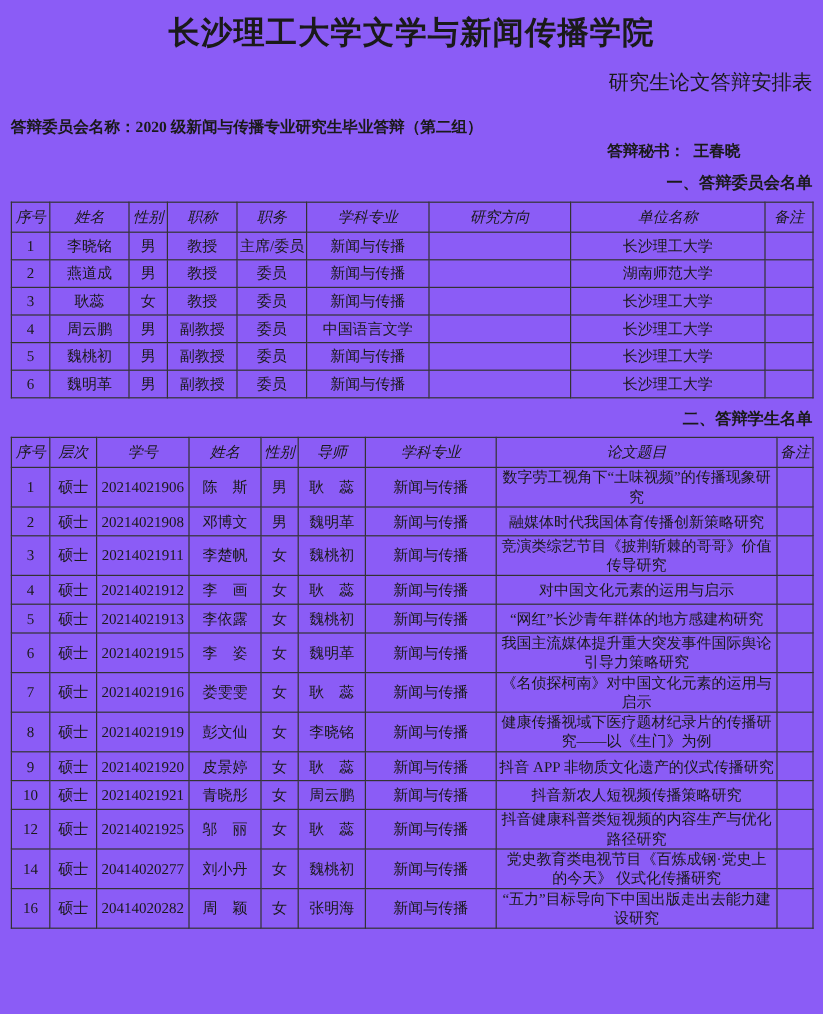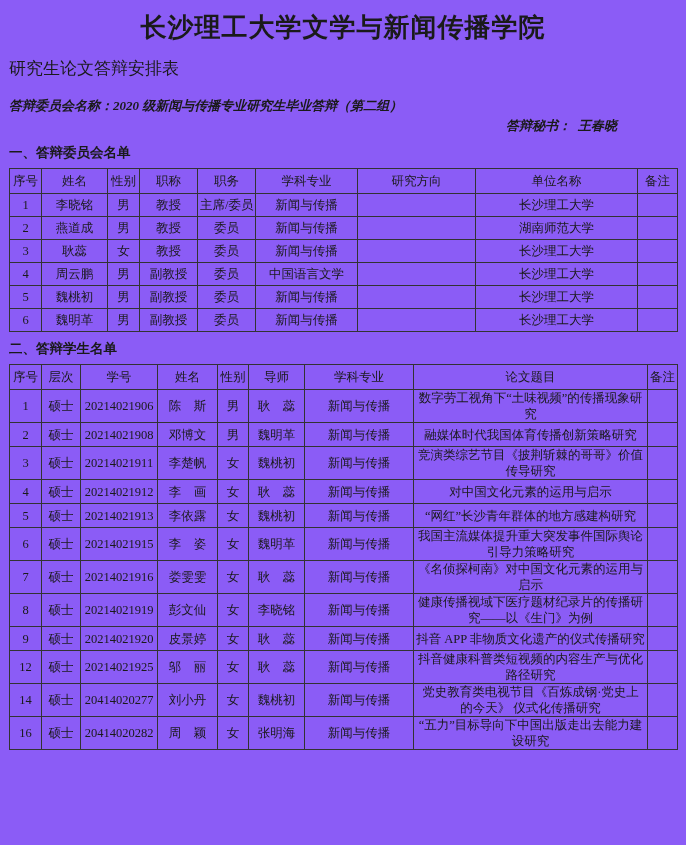--- a/index.html
+++ b/index.html
@@ -18,55 +18,56 @@
   .doc-title {
     margin: 12px 0 0 0;
     text-align: center;
     font-size: 26px;
     line-height: 32px;
     font-weight: 900;
     letter-spacing: 1px;
   }
   .doc-subtitle {
     margin: 14px 0 0 0;
-    text-align: left;
+    text-align: right;
     font-size: 17px;
     line-height: 22px;
     font-weight: 400;
   }
   .info-block { margin-top: 17px; font-size: 13px; font-weight: 700; }
-  .info-row { display: flex; line-height: 18px; margin-bottom: 9px; font-style: italic; }
+  .info-row { display: flex; line-height: 18px; margin-bottom: 9px; }
   .info-left { width: 497px; flex: 0 0 auto; }
   .info-right { flex: 1 1 auto; margin-top: 20px; }
   .info-label { display: inline-block; min-width: 99px; }
   .info-right .info-label { min-width: 0; margin-right: 7px; }
   .section-heading {
     font-size: 13.5px;
     font-weight: 700;
     line-height: 18px;
     margin: 9px 0 6px 0;
+    text-align: right;
   }
   .section-heading.second { margin-top: 8px; }
   table.doc-table {
     width: 668px;
     border-collapse: collapse;
     table-layout: fixed;
     font-size: 12.5px;
   }
   table.doc-table th, table.doc-table td {
     border: 1px solid #333;
     text-align: center;
     vertical-align: middle;
     padding: 0 2px;
     line-height: 16px;
     font-weight: 400;
     overflow: hidden;
     white-space: nowrap;
   }
-  table.doc-table thead tr { height: 25px; }
+  table.doc-table thead tr { height: 25px; font-style: italic; }
   table.tbl1 tbody tr { height: 23px; }
   table.tbl2 tbody tr { height: 24px; }
   
   table.tbl2 td:nth-child(8) { white-space: normal; }
 </style>
 </head>
 <body>
 
 <div class="page">
 
@@ -300,20 +301,31 @@
           <td>硕士</td>
           <td>20214021920</td>
           <td>皮景婷</td>
           <td>女</td>
           <td>耿　蕊</td>
           <td>新闻与传播</td>
           <td>抖音 APP 非物质文化遗产的仪式传播研究</td>
           <td></td>
         </tr>
         <tr>
+          <td>10</td>
+          <td>硕士</td>
+          <td>20214021921</td>
+          <td>青晓彤</td>
+          <td>女</td>
+          <td>周云鹏</td>
+          <td>新闻与传播</td>
+          <td>抖音新农人短视频传播策略研究</td>
+          <td></td>
+        </tr>
+        <tr>
           <td>12</td>
           <td>硕士</td>
           <td>20214021925</td>
           <td>邬　丽</td>
           <td>女</td>
           <td>耿　蕊</td>
           <td>新闻与传播</td>
           <td>抖音健康科普类短视频的内容生产与优化路径研究</td>
           <td></td>
         </tr>

